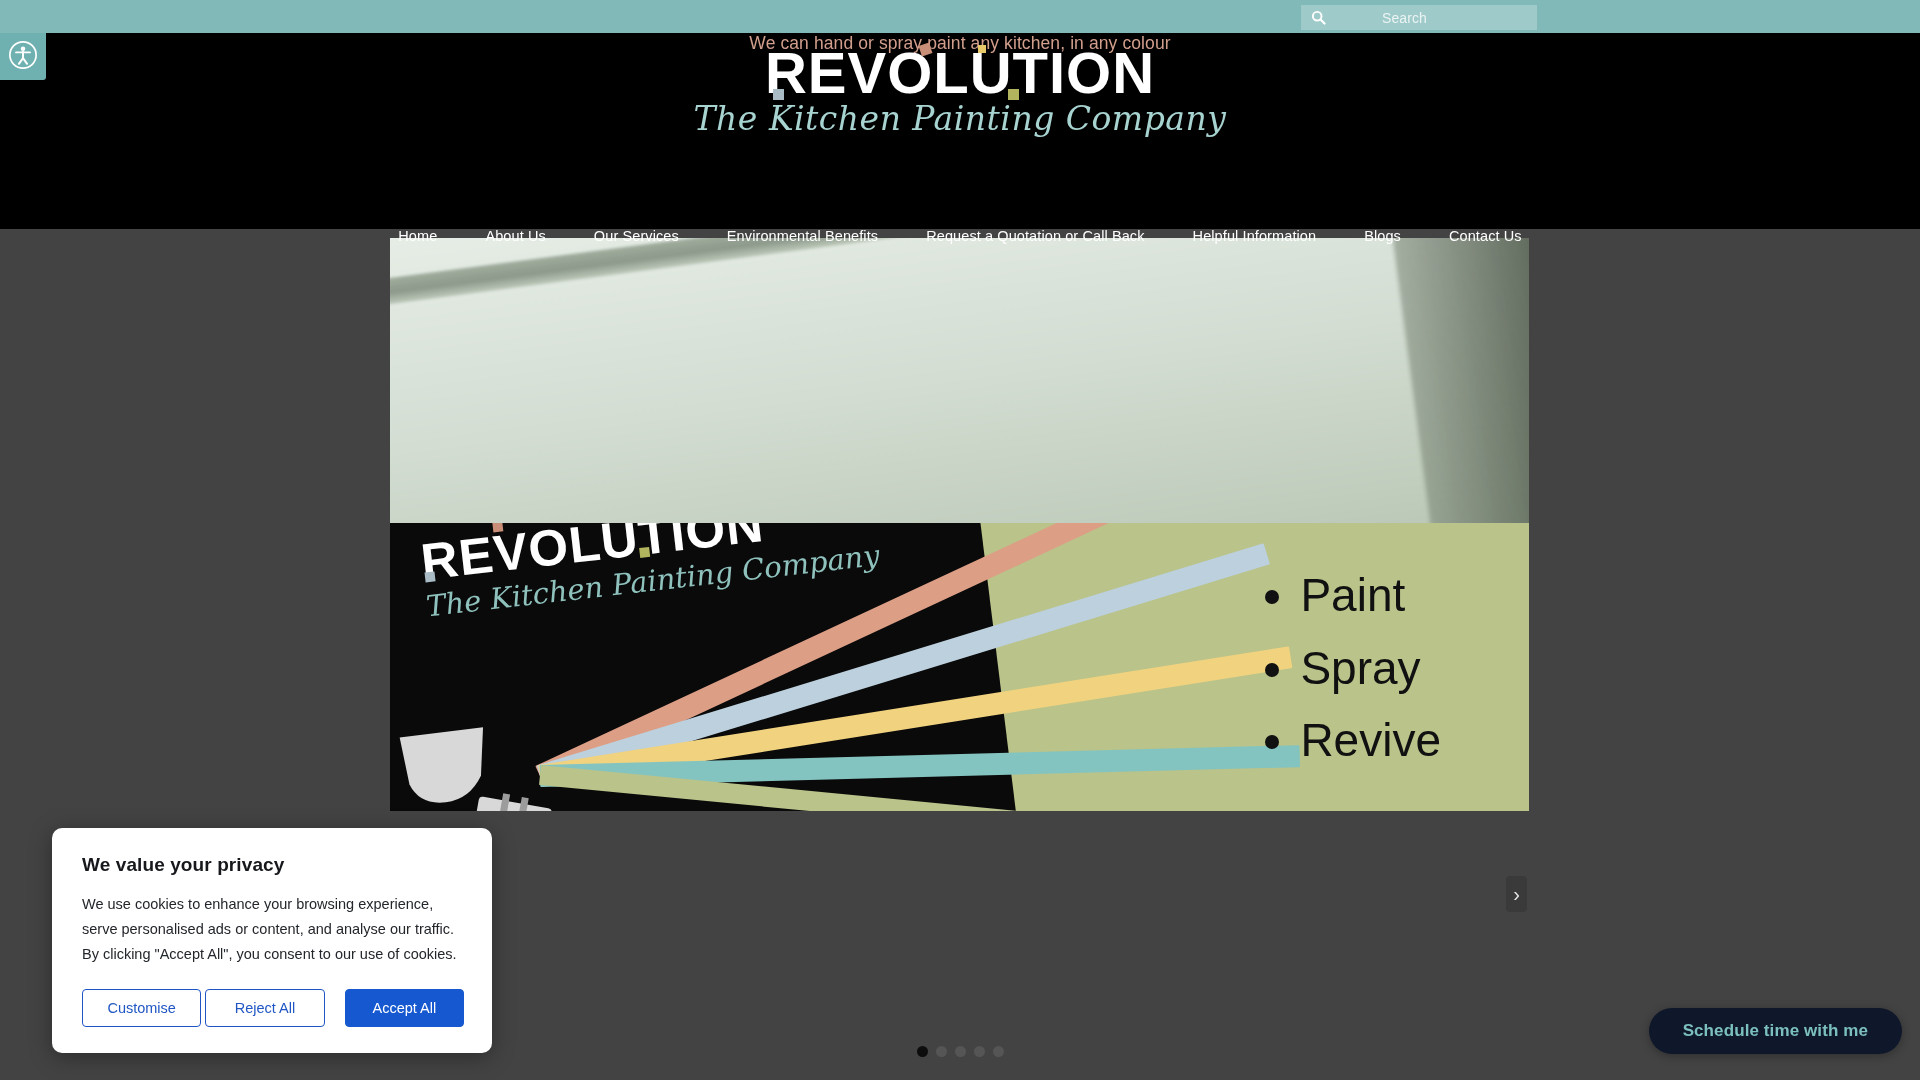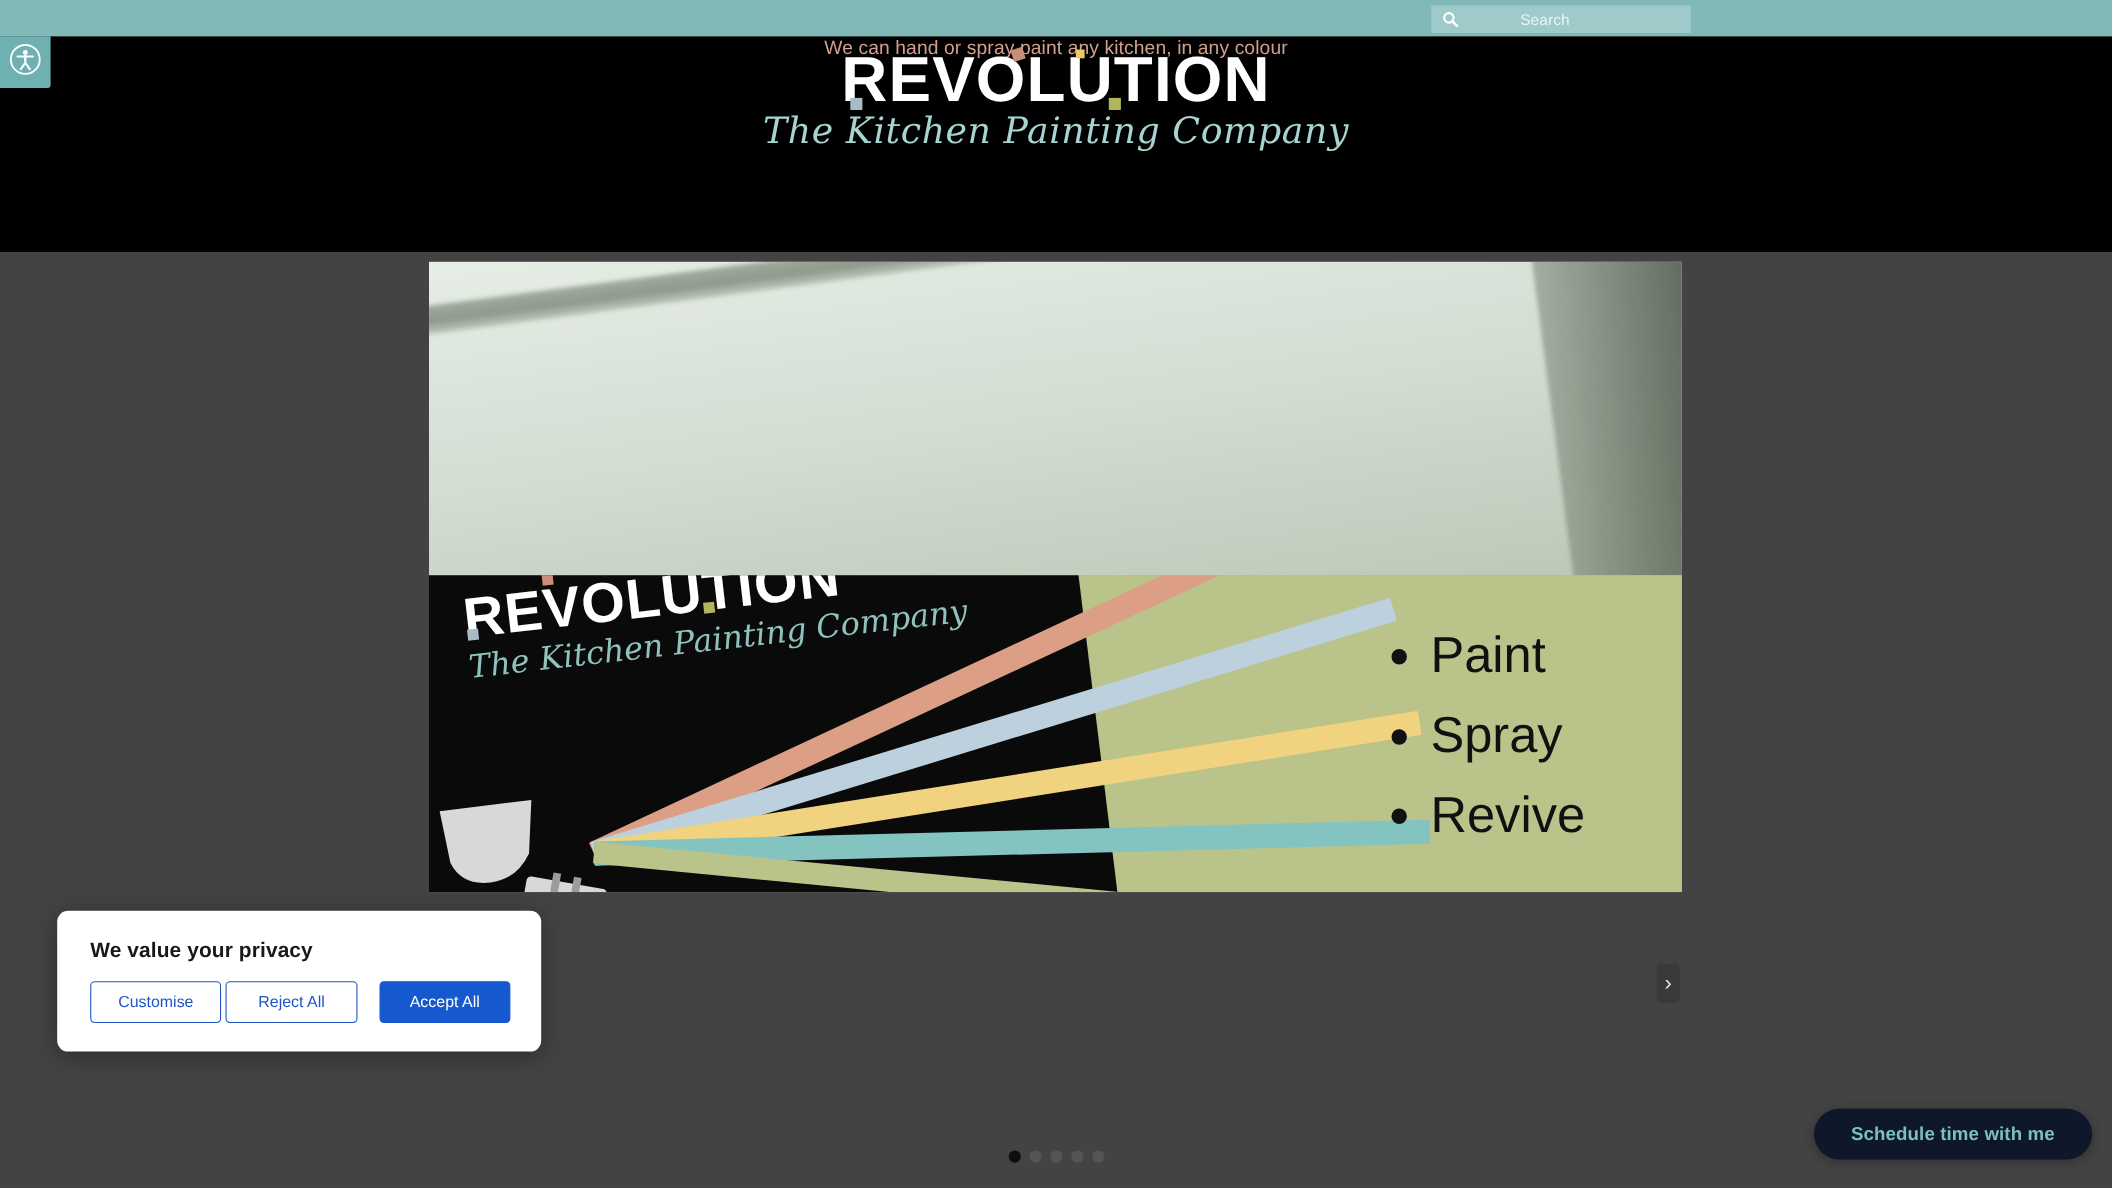--- a/index.html
+++ b/index.html
@@ -375,20 +375,30 @@
       <i class="sq a"></i>
       <i class="sq b"></i>
       <i class="sq c"></i>
       <i class="sq d"></i>
     </div>
     <div class="logo-script">The Kitchen Painting Company</div>
   </div>
 
   <div class="tagline">We can hand or spray paint any kitchen, in any colour</div>
 
+  <nav class="nav">
+    <a href="#">Home</a>
+    <a href="#">About Us</a>
+    <a href="#">Our Services</a>
+    <a href="#">Environmental Benefits</a>
+    <a href="#">Request a Quotation or Call Back</a>
+    <a href="#">Helpful Information</a>
+    <a href="#">Blogs</a>
+    <a href="#">Contact Us</a>
+  </nav>
 </header>
 
 <main class="stage">
 
   <section class="slider">
 
     <div class="slide-photo">
       <div class="photo-edge"></div>
     </div>
 
@@ -446,20 +456,21 @@
     <span class="dot"></span>
     <span class="dot"></span>
     <span class="dot"></span>
     <span class="dot"></span>
   </div>
 
 </main>
 
 <div class="cookie">
   <h2>We value your privacy</h2>
+  <p>We use cookies to enhance your browsing experience, serve personalised ads or content, and analyse our traffic. By clicking "Accept All", you consent to our use of cookies.</p>
   <div class="cookie-actions">
     <div class="ck-btn ck-outline">Customise</div>
     <div class="ck-btn ck-outline">Reject All</div>
     <div class="ck-btn ck-solid">Accept All</div>
   </div>
 </div>
 
 <div class="schedule">Schedule time with me</div>
 
 </body></html>

